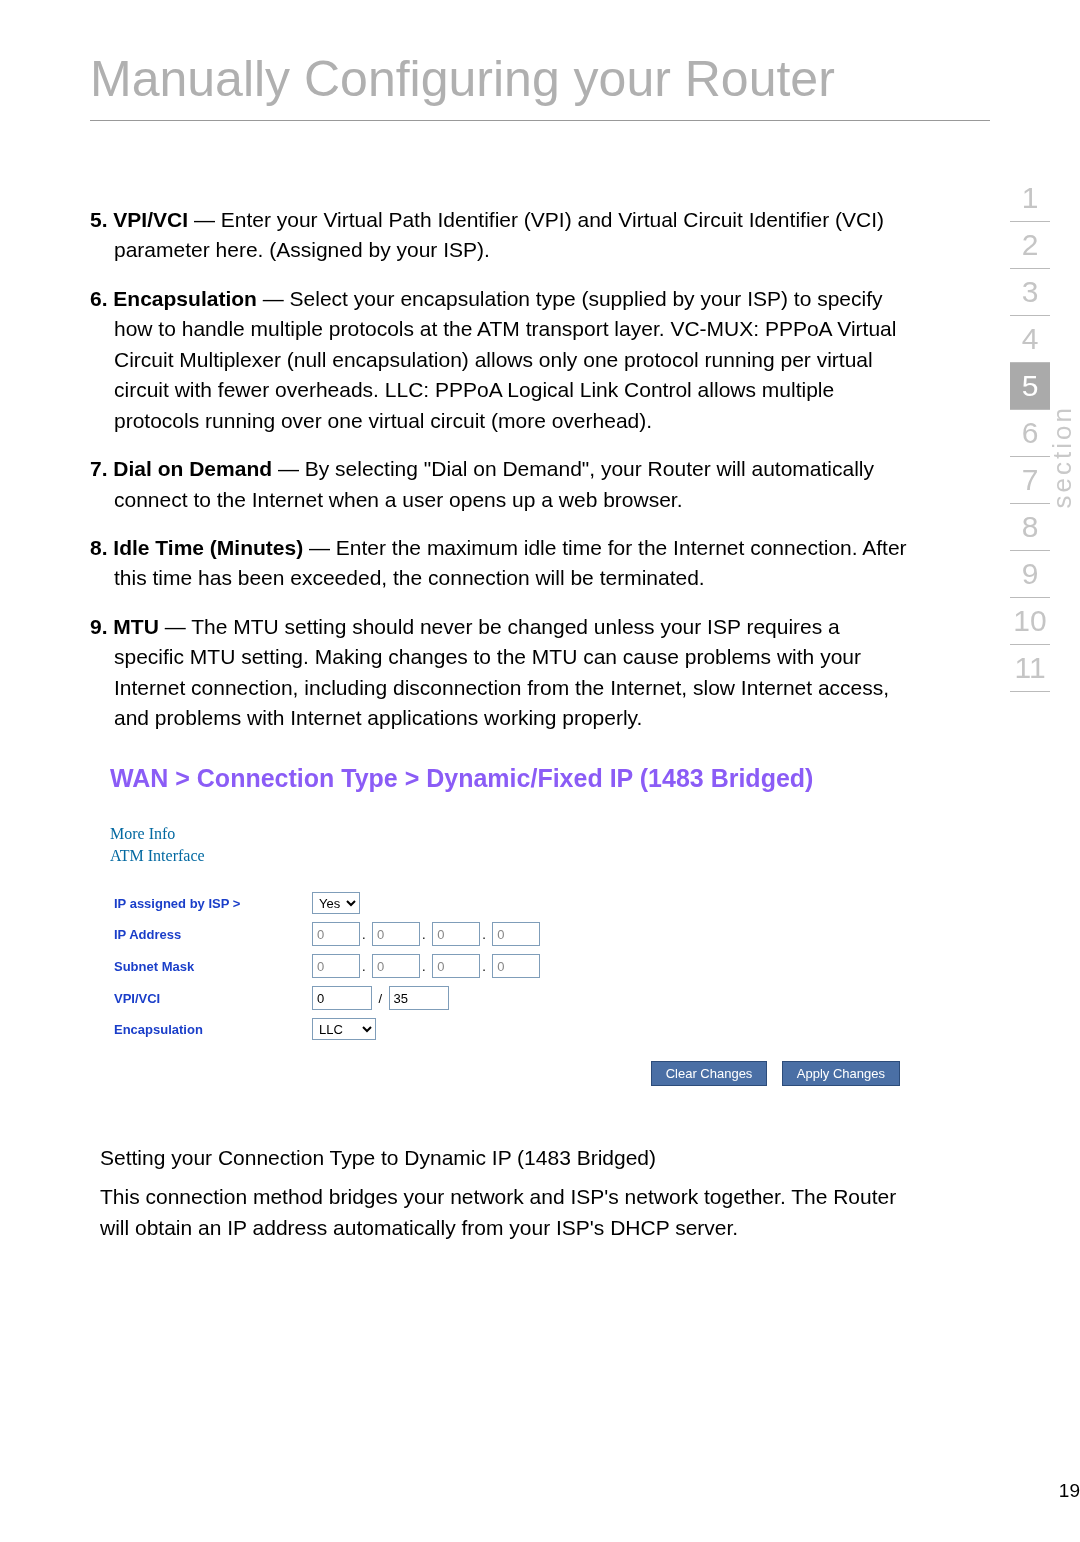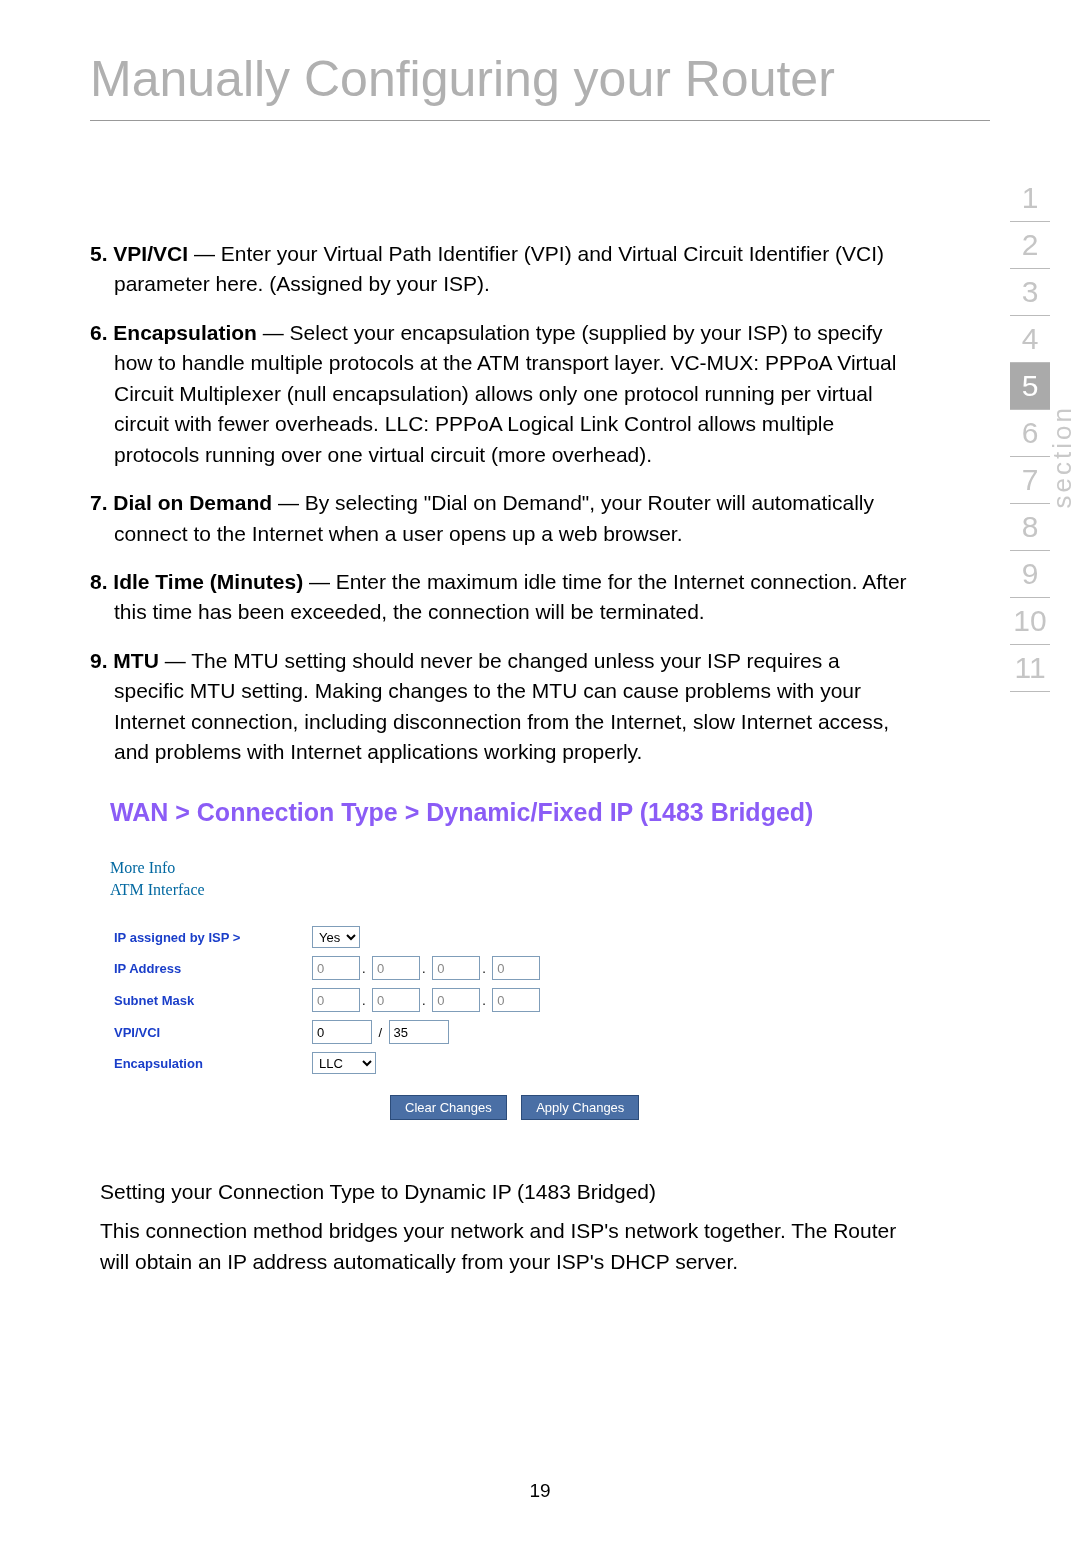--- a/index.html
+++ b/index.html
@@ -18,21 +18,21 @@
   }
   .page-title {
     font-size: 50px;
     color: #b0b0b0;
     margin: 0 0 10px 0;
     font-weight: 400;
     border-bottom: 1px solid #999;
     padding-bottom: 12px;
   }
   .content {
-    margin-top: 118px;
+    margin-top: 84px;
     padding-right: 80px;
   }
   .list-item {
     font-size: 21px;
     line-height: 1.45;
     margin-bottom: 18px;
     color: #000;
   }
   .list-item .num-label {
     font-weight: bold;
@@ -94,20 +94,21 @@
     font-size: 13px;
     padding: 0 2px;
     height: 22px;
     border: 1px solid #7f9db9;
     background: #fff;
   }
   .dot { padding: 0 2px; font-size: 13px; }
   .btn-row {
     margin-top: 14px;
     padding-left: 280px;
+    text-align: right;
   }
   .btn {
     display: inline-block;
     background: #4a6fa5;
     color: #fff;
     border: 1px solid #2c4c7a;
     font-size: 13px;
     padding: 4px 14px;
     margin-right: 10px;
     font-family: Verdana, sans-serif;
@@ -150,21 +151,21 @@
     letter-spacing: 3px;
     writing-mode: vertical-rl;
     text-orientation: mixed;
     transform: rotate(180deg);
   }
   .page-number {
     position: absolute;
     bottom: 40px;
     left: 0;
     width: 100%;
-    text-align: center;
+    text-align: right;
     font-size: 19px;
   }
 </style>
 </head>
 <body>
 
 <div class="page">
   <h1 class="page-title">Manually Configuring your Router</h1>
 
   <div class="content">

